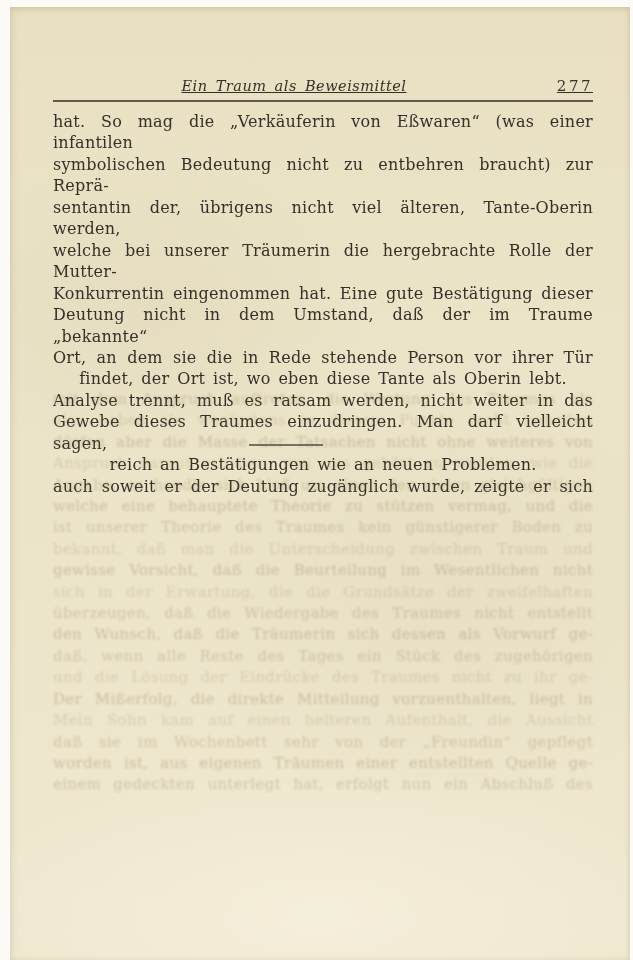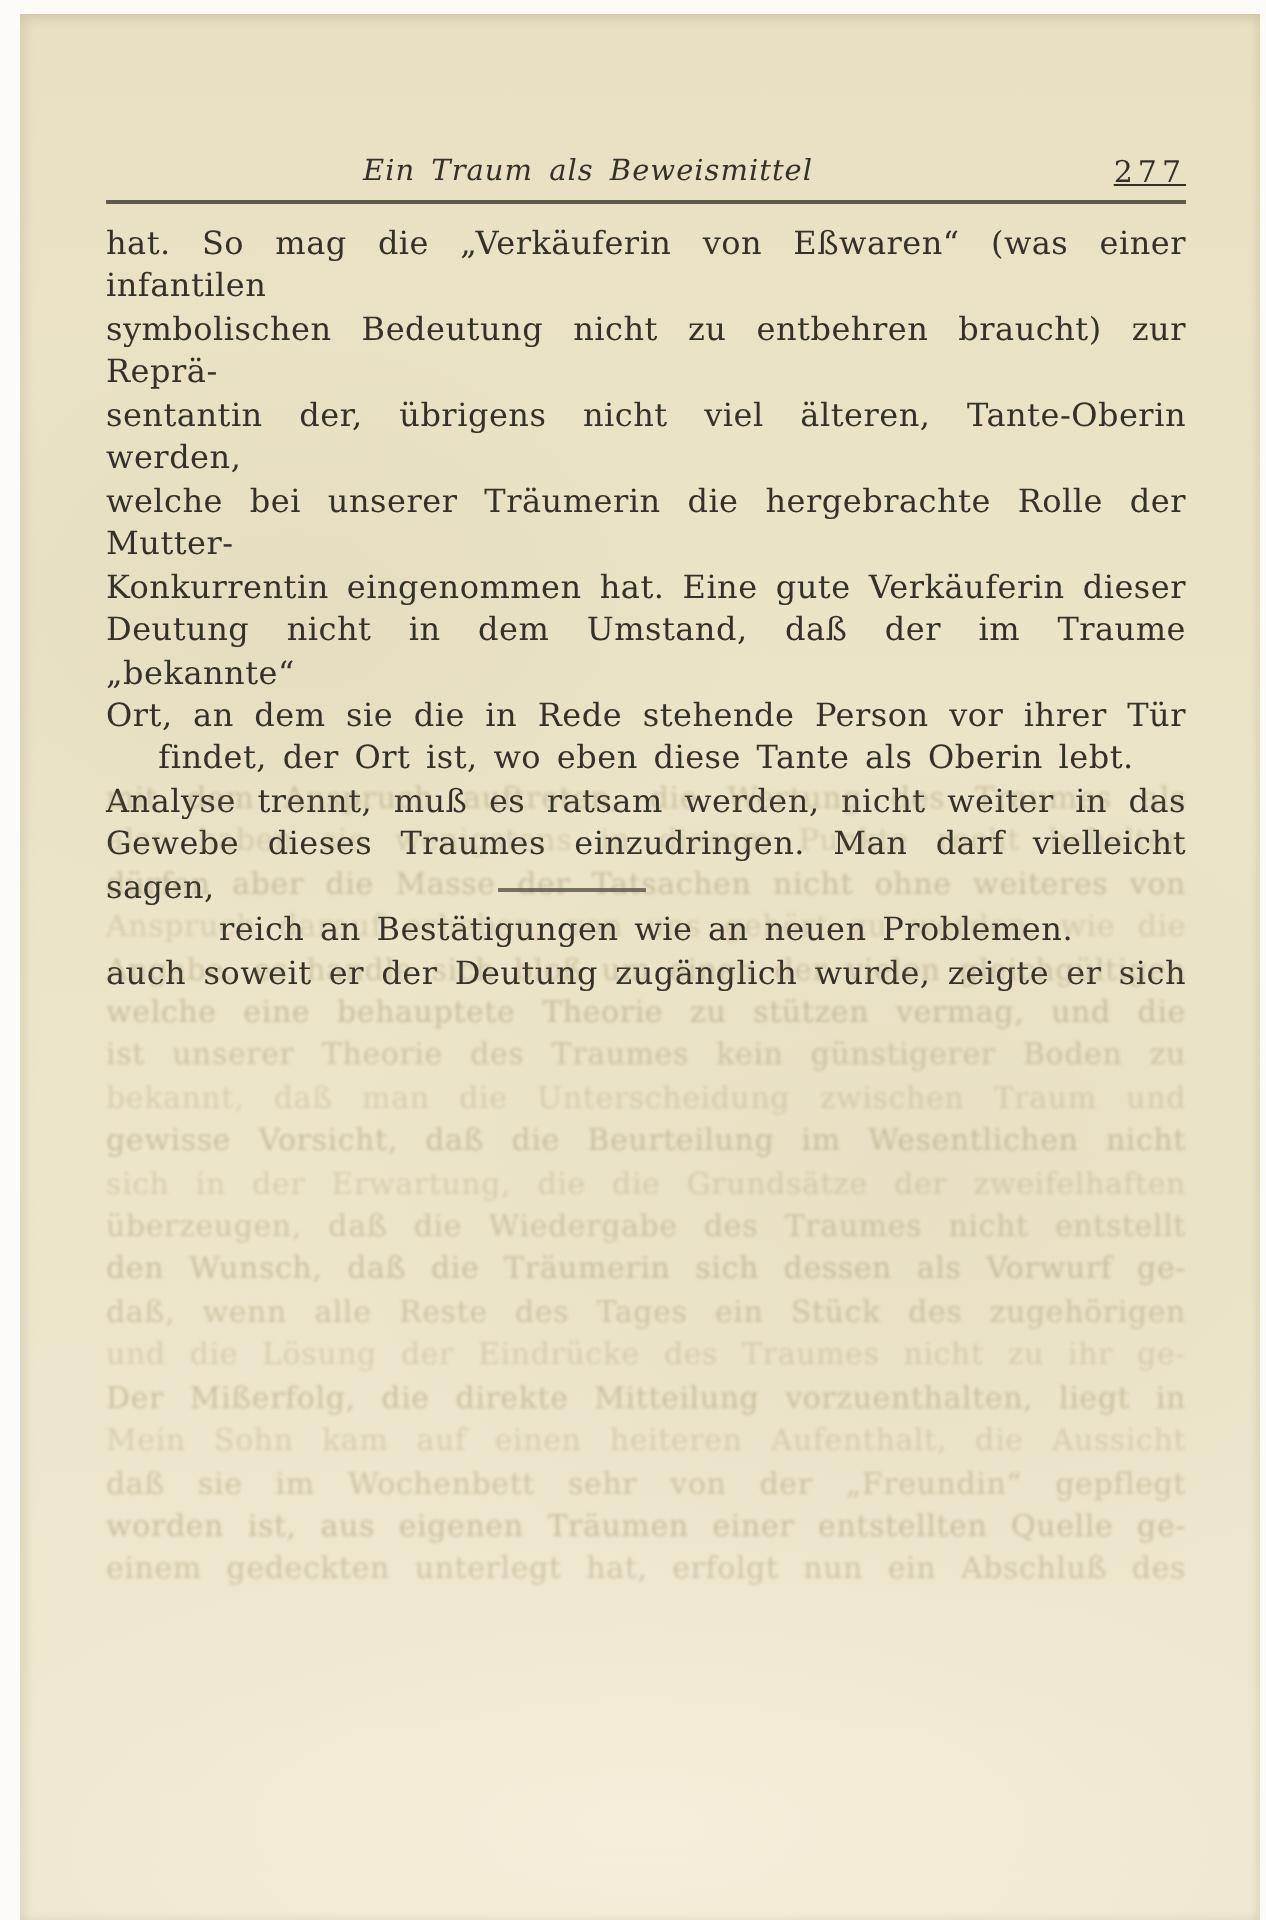--- a/index.html
+++ b/index.html
@@ -39,20 +39,21 @@
   }
   .header-title{
     position:absolute;
     left:0; top:1px; width:482px;
     text-align:center;
     font-style:italic;
     font-size:14.5px;
     letter-spacing:0.5px;
     word-spacing:3px;
     color:var(--ink);
+    text-decoration:underline;
   }
   .page-number{
     position:absolute;
     right:0; top:0;
     font-size:15px;
     letter-spacing:2.5px;
     color:var(--ink);
     text-decoration:underline;
   }
   .header-rule{
@@ -137,21 +138,21 @@
       <div class="bleed-line">worden ist, aus eigenen Träumen einer entstellten Quelle ge-</div>
       <div class="bleed-line">einem gedeckten unterlegt hat, erfolgt nun ein Abschluß des</div>
     </div>
 
   <div class="body-text" id="body-text">
       <div>
         <div class="line line-just">hat. So mag die „Verkäuferin von Eßwaren“ (was einer infantilen</div>
         <div class="line line-just">symbolischen Bedeutung nicht zu entbehren braucht) zur Reprä-</div>
         <div class="line line-just">sentantin der, übrigens nicht viel älteren, Tante-Oberin werden,</div>
         <div class="line line-just">welche bei unserer Träumerin die hergebrachte Rolle der Mutter-</div>
-        <div class="line line-just">Konkurrentin eingenommen hat. Eine gute Verkäuferin dieser</div>
+        <div class="line line-just">Konkurrentin eingenommen hat. Eine gute Bestätigung dieser</div>
         <div class="line line-just">Deutung nicht in dem Umstand, daß der im Traume „bekannte“</div>
         <div class="line line-just">Ort, an dem sie die in Rede stehende Person vor ihrer Tür</div>
         <div class="line line-end">findet, der Ort ist, wo eben diese Tante als Oberin lebt.</div>
       </div>
       <div>
         <div class="line line-just">Analyse trennt, muß es ratsam werden, nicht weiter in das</div>
         <div class="line line-just">Gewebe dieses Traumes einzudringen. Man darf vielleicht sagen,</div>
         <div class="line line-end">reich an Bestätigungen wie an neuen Problemen.</div>
         <div class="line line-just">auch soweit er der Deutung zugänglich wurde, zeigte er sich</div>
       </div>

